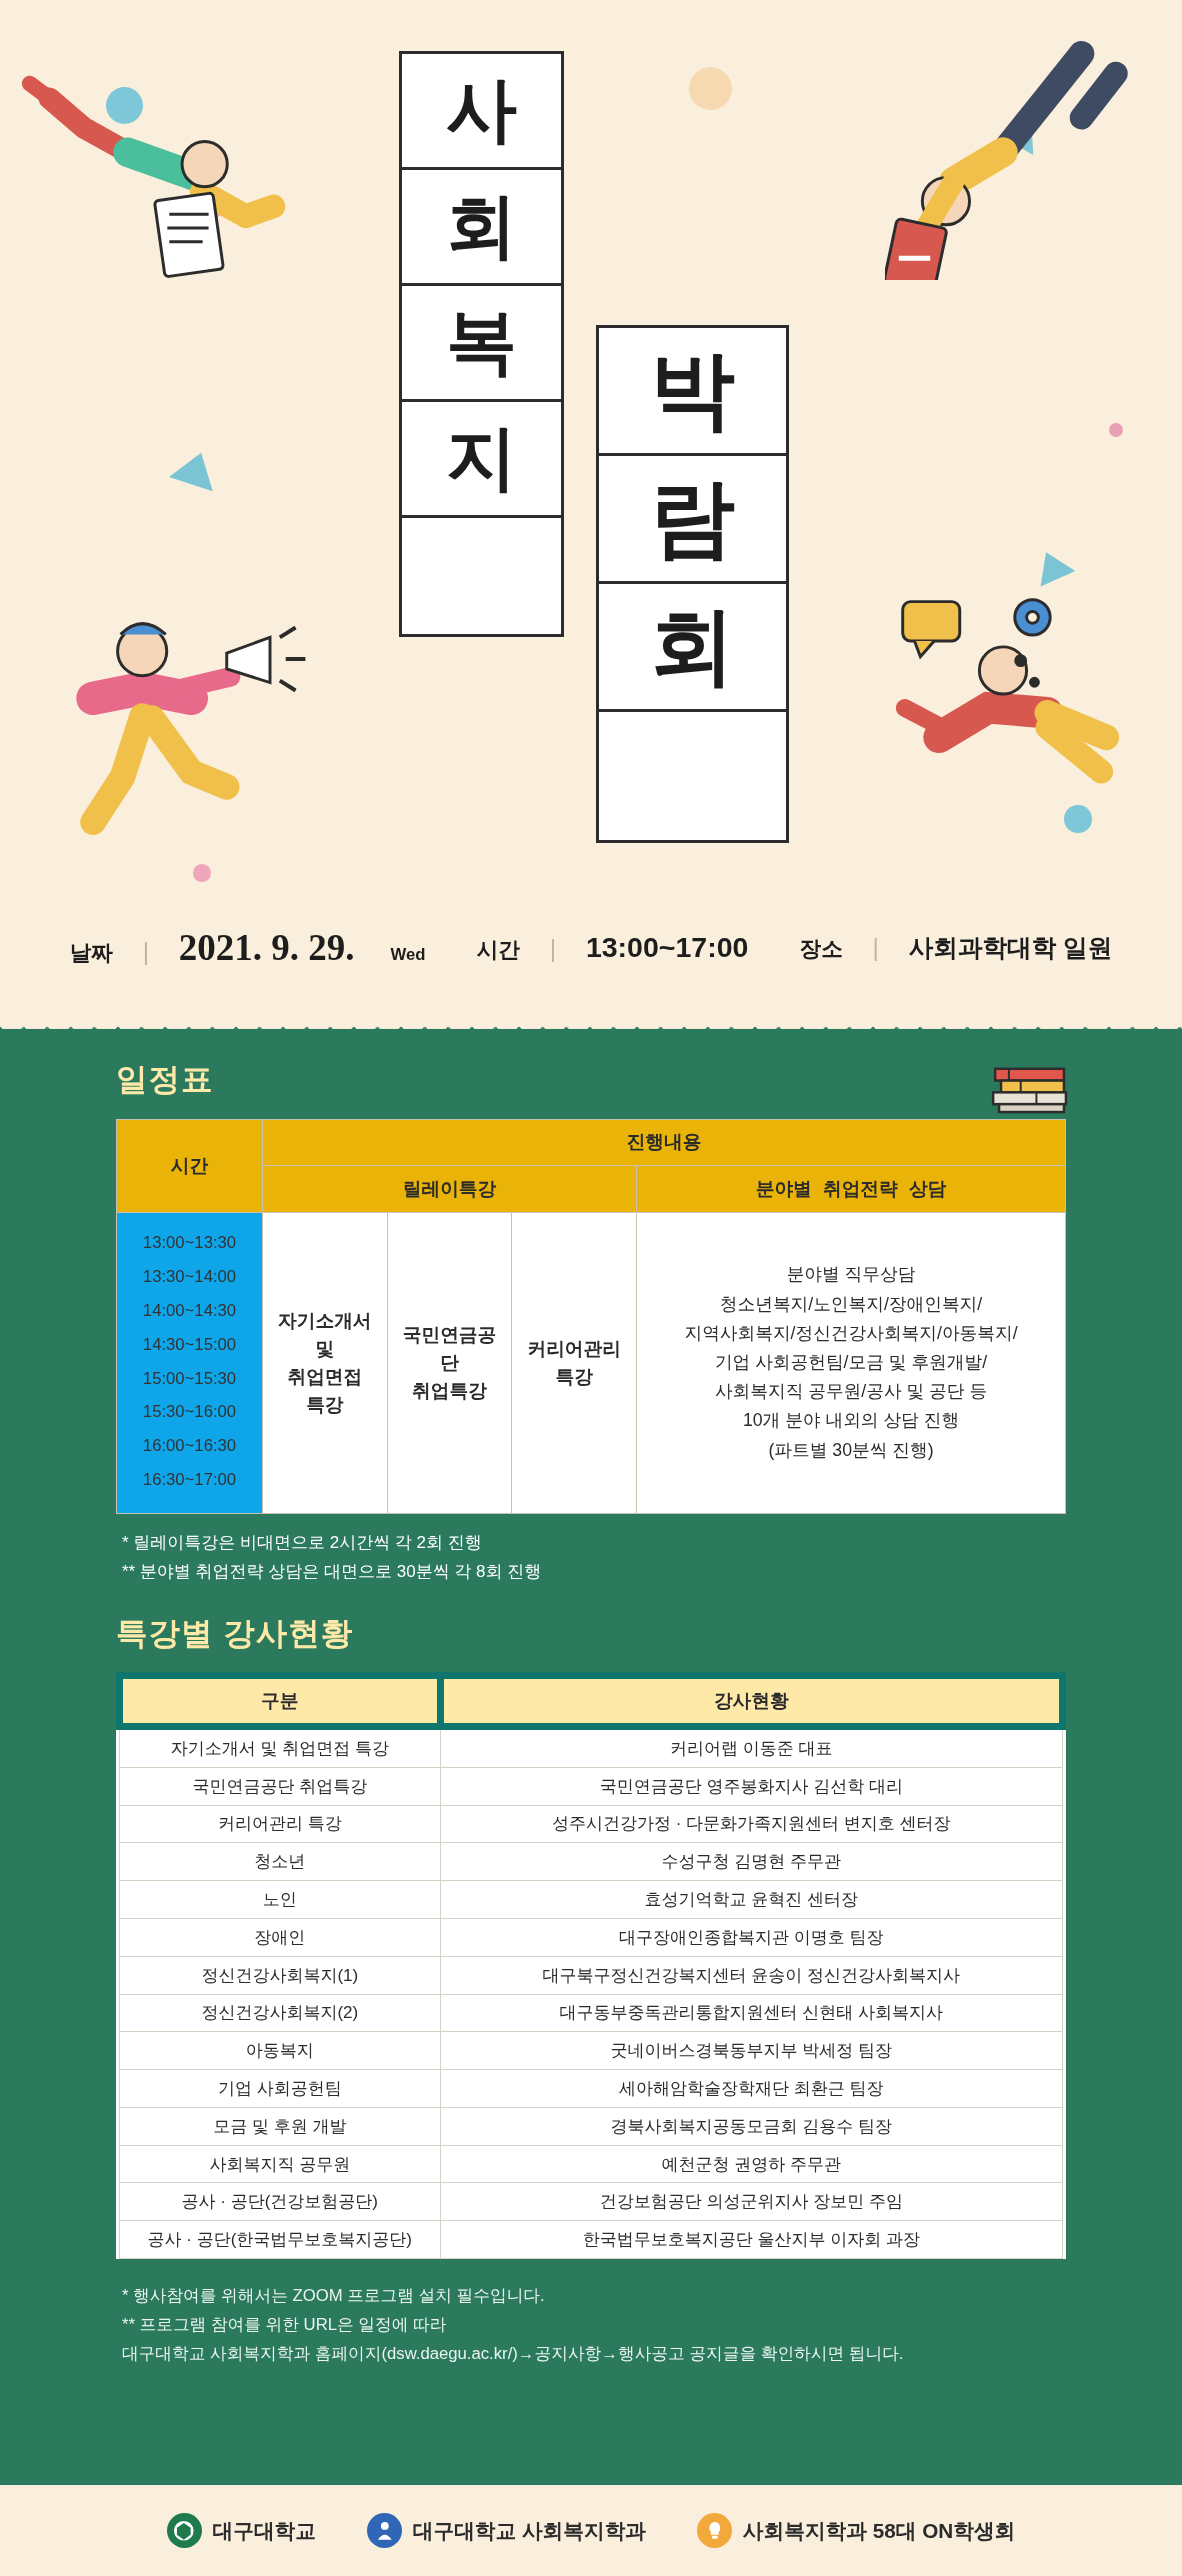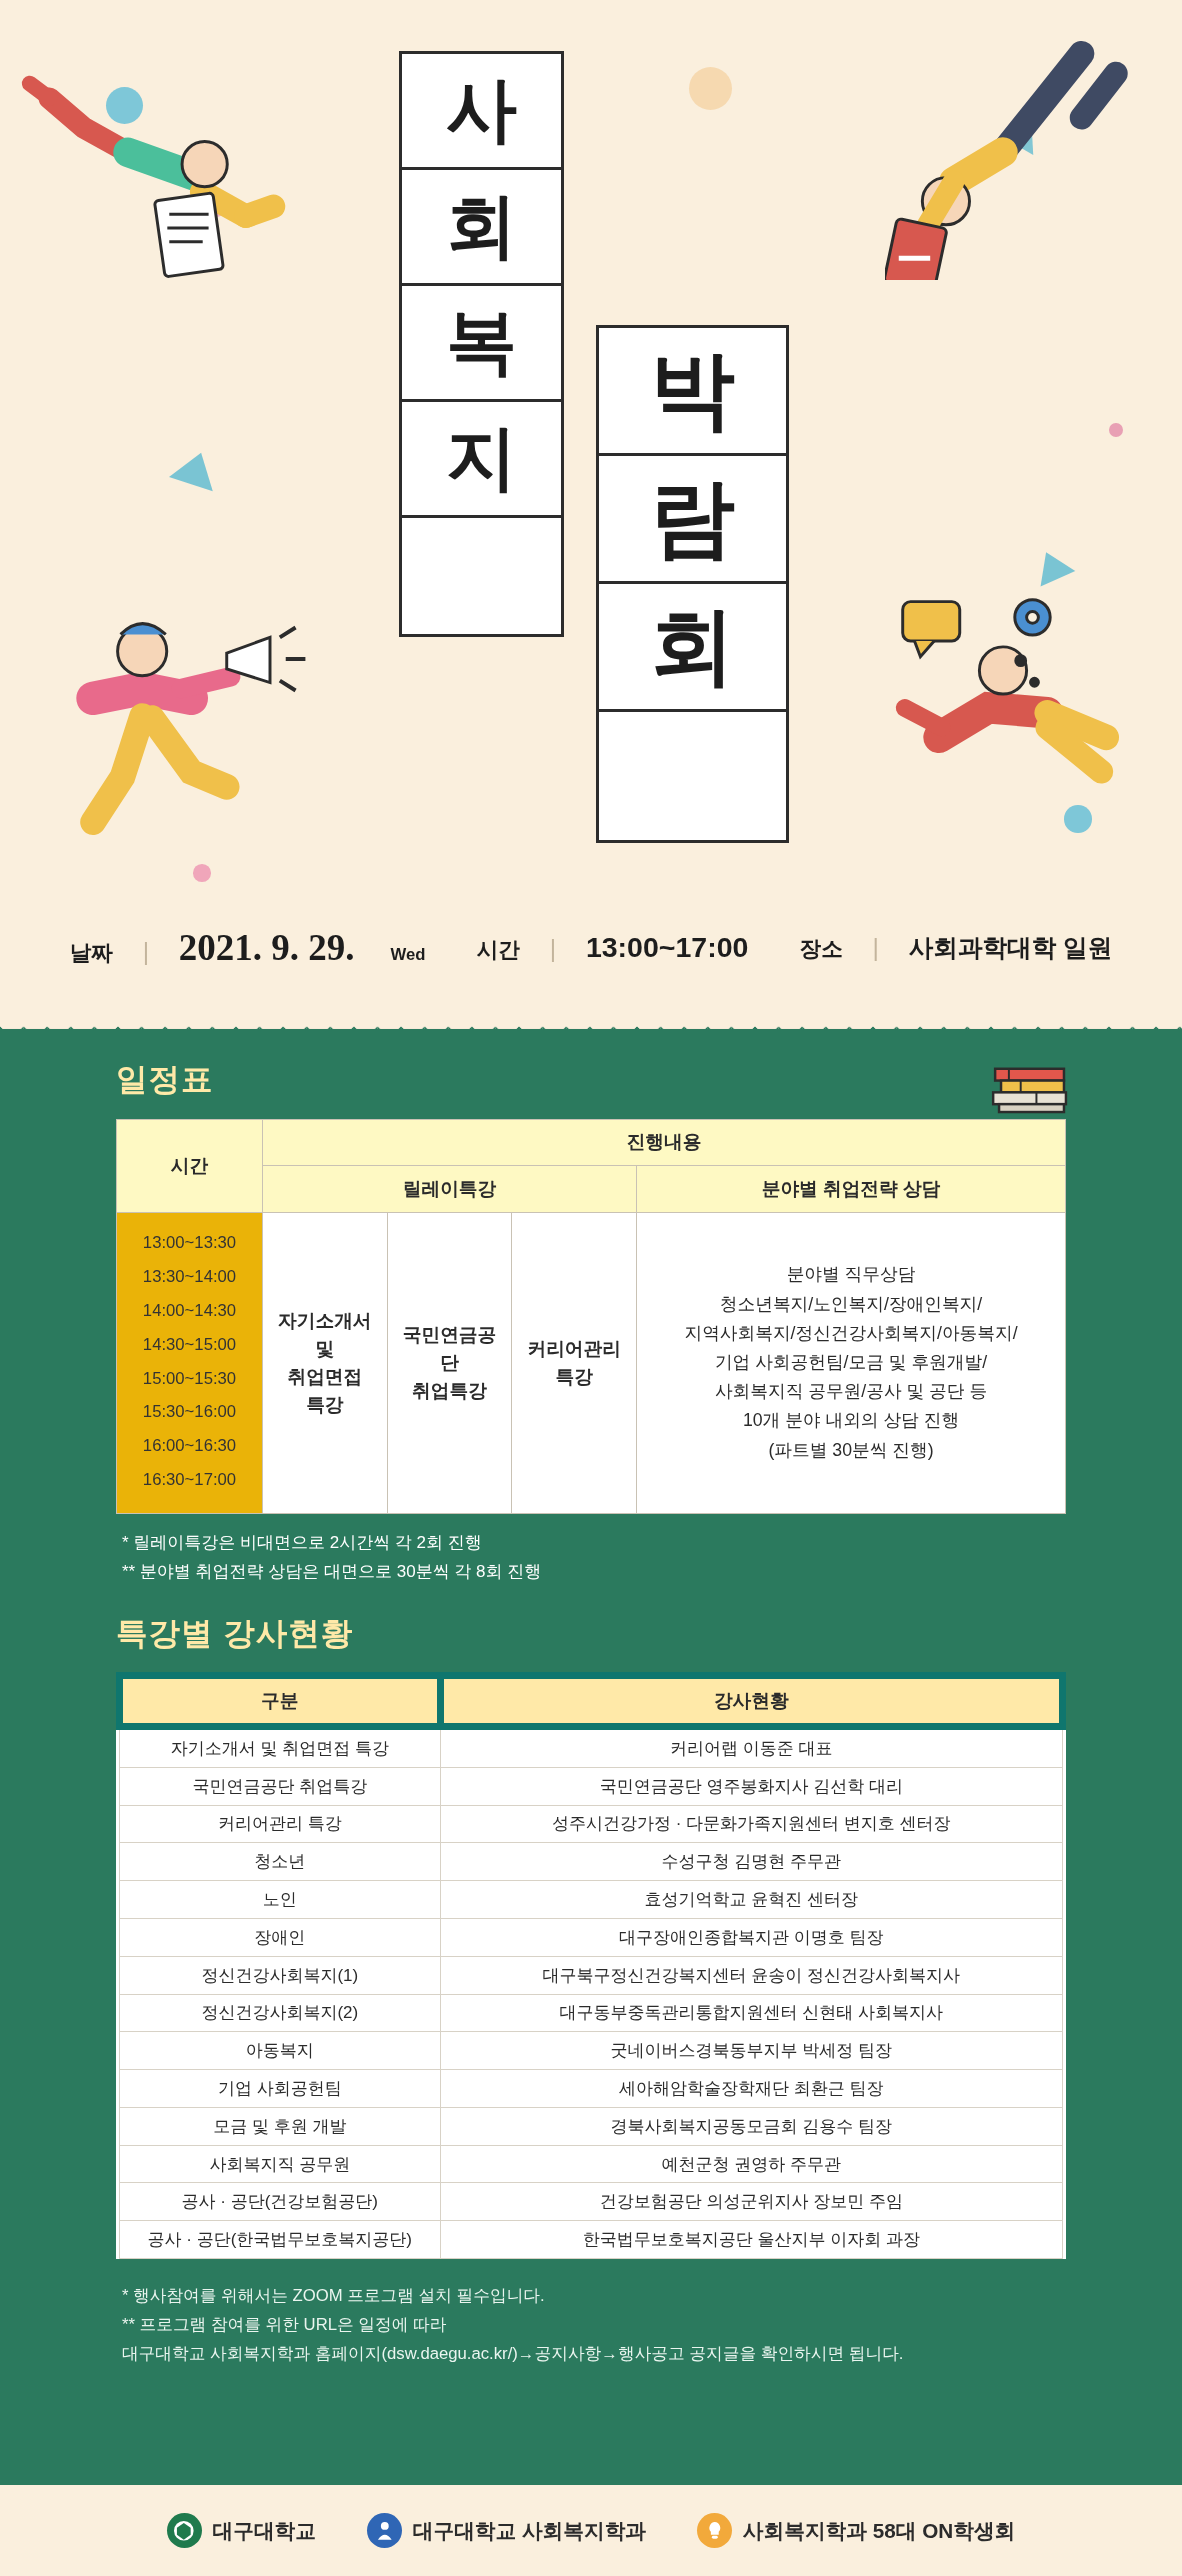--- a/index.html
+++ b/index.html
@@ -95,23 +95,23 @@
 
   .sec-title {
     font-size:31.5px; font-weight:bold; color:#ffe9a8; letter-spacing:1px;
     margin: 7.9px 0 17.7px 0;
   }
 
   
   table { border-collapse:collapse; width:100%; }
   .sched { background:#fff; }
   .sched th, .sched td { border:1px solid #c9c2b4; text-align:center; }
-  .sched .hdr { background:#fef9c3; font-weight:bold; color:#2b2b2b; font-size:18.7px; padding:9.8px 3.9px;}
+  .sched .hdr { background:#eab308; font-weight:bold; color:#2b2b2b; font-size:18.7px; padding:9.8px 3.9px;font-family:Liberation Mono, monospace;}
   .sched .timecell { font-size:16.7px; color:#333; padding:6.9px 3.9px; border:none; }
-  .sched .timewrap { vertical-align:top; padding:13.8px 0 15.7px 0; background:#eab308; }
+  .sched .timewrap { vertical-align:top; padding:13.8px 0 15.7px 0; background:#0ea5e9; }
   .sched .lect { font-size:18.7px; font-weight:bold; color:#2b2b2b; line-height:1.5; padding:5.9px; }
   .sched .counsel { font-size:17.7px; color:#2b2b2b; line-height:1.65; padding:9.8px 13.8px; }
 
   .notes { color:#ffffff; font-size:17px; line-height:1.7; margin:15.7px 0 0 5.9px; }
 
   
   .inst { background:#fff; margin-top:3.9px; }
   .inst th { background:#ffe9a8; color:#2b2b2b; font-weight:bold; font-size:18.7px; padding:8.9px 3.9px; border:7px solid #0f766e;}
   .inst td { border:1px solid #d8d2c6; font-size:17px; color:#2b2b2b; padding:6.9px 5.9px; text-align:center; }
   .inst td.k { width:34%; }

